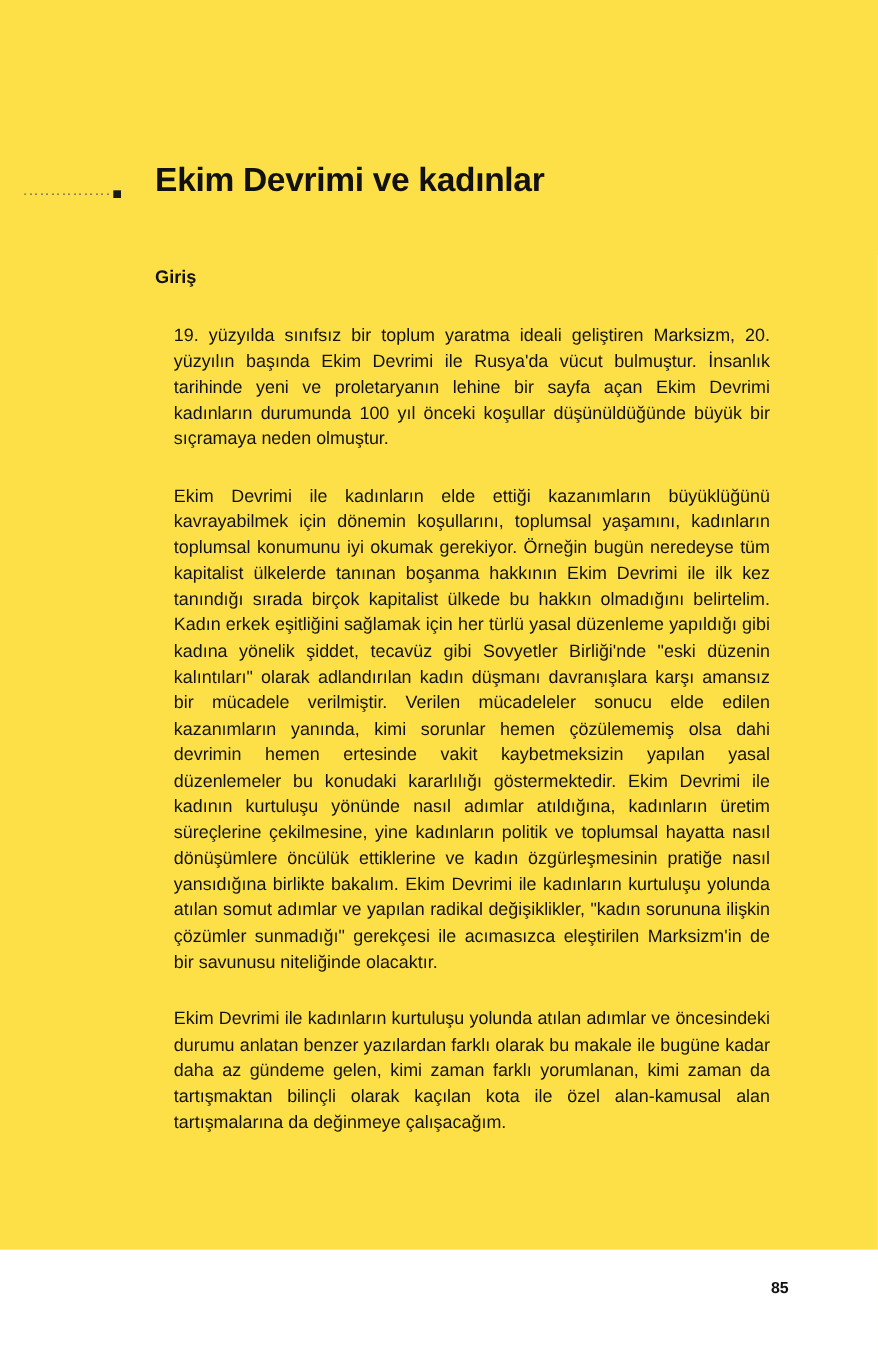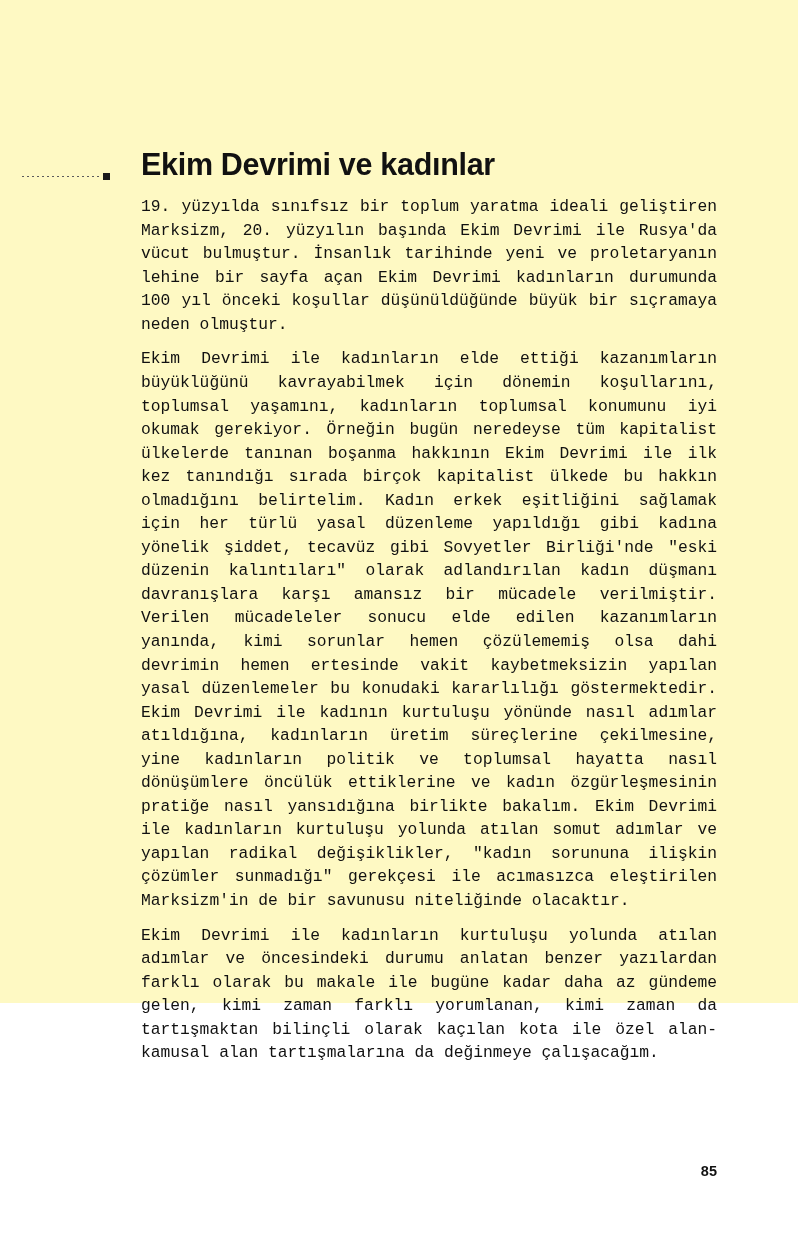--- a/index.html
+++ b/index.html
@@ -13,22 +13,22 @@
     position: relative;
     font-family: "Liberation Serif", serif;
     color: #1a1a1a;
     overflow: hidden;
   }
 
   .page {
     position: absolute;
     inset: 0;
     width: 798px;
-    height: 1003px;
-    background: #fef9c3;
+    height: 1136px;
+    background: #fde047;
   }
 
   
   .title-rule {
     position: absolute;
     left: 22px;
     top: 172px;
     width: 92px;
     height: 10px;
   }
@@ -84,26 +84,26 @@
     font-family: "Liberation Sans", sans-serif;
     font-size: 16.5px;
     font-weight: bold;
     color: #111111;
     margin: 0;
     padding-top: 62px;
     line-height: 1.2;
   }
 
   p.body-par {
-    font-family: Liberation Mono, monospace;
+    font-family: Liberation Sans, sans-serif;
     font-size: 16.3px;
     line-height: 1.445;
     text-align: justify;
     text-justify: inter-word;
-    margin: 0;
+    margin: 17px;
     padding-top: 11px;
     color: #111111;
     hyphens: manual;
   }
   p.body-par.first {
     padding-top: 14px;
   }
 
   .page-number {
     position: absolute;
@@ -123,20 +123,21 @@
   <div class="title-rule">
     <div class="dots"></div>
     <div class="sq"></div>
   </div>
 
   <div class="content">
 
     <h1 class="doc-title">Ekim Devrimi ve kadınlar</h1>
 
 
+    <h2 class="section-head">Giriş</h2>
 
     <p class="body-par first">19. yüzyılda sınıfsız bir toplum yaratma ideali geliştiren Marksizm, 20. yüzyılın başında Ekim Devrimi ile Rusya'da vücut bulmuştur. İnsanlık tarihinde yeni ve proletaryanın lehine bir sayfa açan Ekim Devrimi kadınların durumunda 100 yıl önceki koşullar düşünüldüğünde büyük bir sıçramaya neden olmuştur.</p>
 
     <p class="body-par">Ekim Devrimi ile kadınların elde ettiği kazanımların büyüklüğünü kavrayabilmek için dönemin koşullarını, toplumsal yaşamını, kadınların toplumsal konumunu iyi okumak gerekiyor. Örneğin bugün neredeyse tüm kapitalist ülkelerde tanınan boşanma hakkının Ekim Devrimi ile ilk kez tanındığı sırada birçok kapitalist ülkede bu hakkın olmadığını belirtelim. Kadın erkek eşitliğini sağlamak için her türlü yasal düzenleme yapıldığı gibi kadına yönelik şiddet, tecavüz gibi Sovyetler Birliği'nde "eski düzenin kalıntıları" olarak adlandırılan kadın düşmanı davranışlara karşı amansız bir mücadele verilmiştir. Verilen mücadeleler sonucu elde edilen kazanımların yanında, kimi sorunlar hemen çözülememiş olsa dahi devrimin hemen ertesinde vakit kaybetmeksizin yapılan yasal düzenlemeler bu konudaki kararlılığı göstermektedir. Ekim Devrimi ile kadının kurtuluşu yönünde nasıl adımlar atıldığına, kadınların üretim süreçlerine çekilmesine, yine kadınların politik ve toplumsal hayatta nasıl dönüşümlere öncülük ettiklerine ve kadın özgürleşmesinin pratiğe nasıl yansıdığına birlikte bakalım. Ekim Devrimi ile kadınların kurtuluşu yolunda atılan somut adımlar ve yapılan radikal değişiklikler, "kadın sorununa ilişkin çözümler sunmadığı" gerekçesi ile acımasızca eleştirilen Marksizm'in de bir savunusu niteliğinde olacaktır.</p>
 
     <p class="body-par">Ekim Devrimi ile kadınların kurtuluşu yolunda atılan adımlar ve öncesindeki durumu anlatan benzer yazılardan farklı olarak bu makale ile bugüne kadar daha az gündeme gelen, kimi zaman farklı yorumlanan, kimi zaman da tartışmaktan bilinçli olarak kaçılan kota ile özel alan-kamusal alan tartışmalarına da değinmeye çalışacağım.</p>
 
   </div>
 
   <div class="page-number">85</div>

